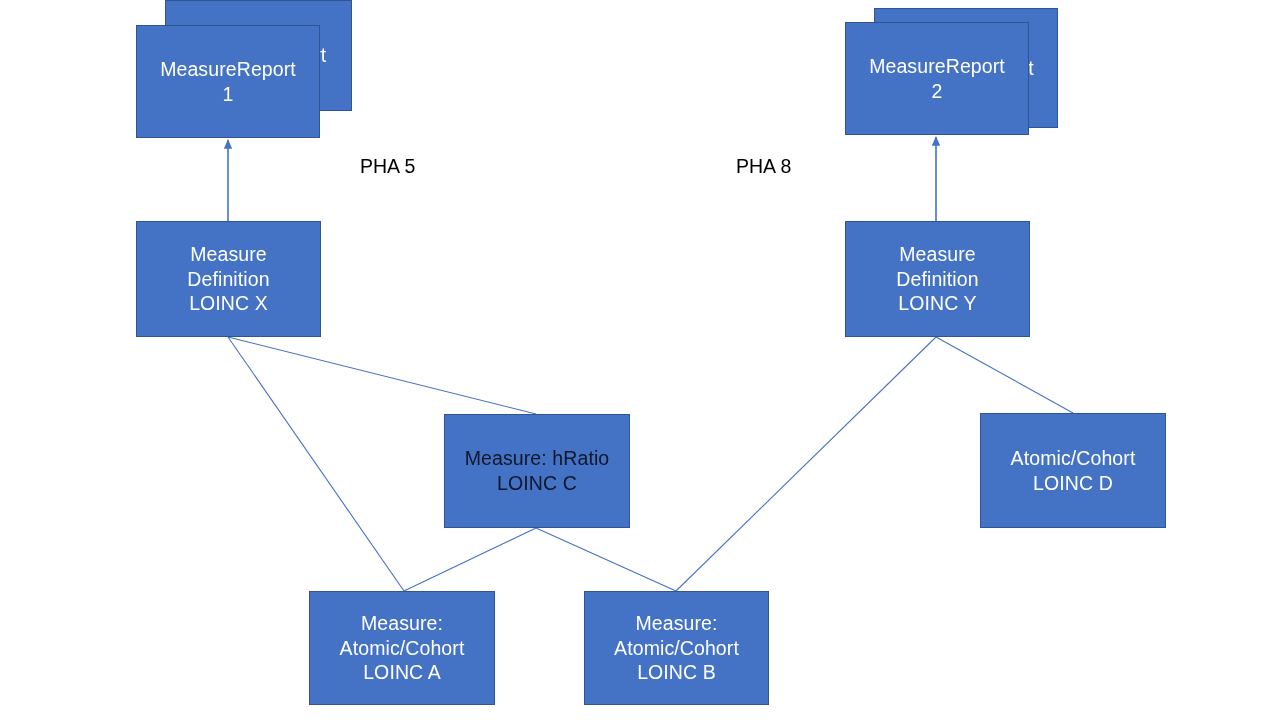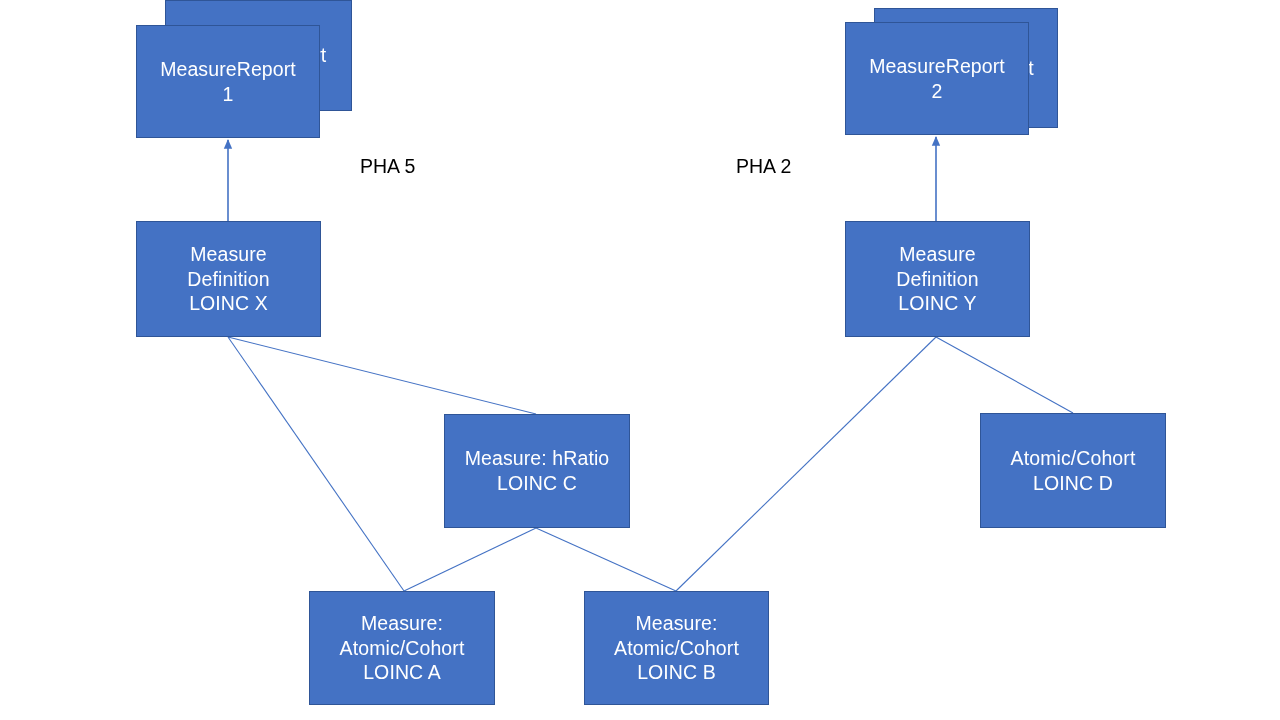--- a/index.html
+++ b/index.html
@@ -87,29 +87,29 @@
 1</span></div>
       <div class="node back" style="left: 874px; top: 8px; width: 184px; height: 120px; background: rgb(68, 114, 196); border-color: rgb(47, 85, 151); color: rgb(255, 255, 255); justify-content: center; align-items: center;"><span class="node-inner">MeasureReport</span></div>
       <div class="node front" style="left: 845px; top: 22px; width: 184px; height: 113px; background: rgb(68, 114, 196); border-color: rgb(47, 85, 151); color: rgb(255, 255, 255);"><span class="node-inner">MeasureReport
 2</span></div>
       <div class="node front" style="left: 136px; top: 221px; width: 185px; height: 116px; background: rgb(68, 114, 196); border-color: rgb(47, 85, 151); color: rgb(255, 255, 255);"><span class="node-inner">Measure
 Definition
 LOINC X</span></div>
       <div class="node front" style="left: 845px; top: 221px; width: 185px; height: 116px; background: rgb(68, 114, 196); border-color: rgb(47, 85, 151); color: rgb(255, 255, 255);"><span class="node-inner">Measure
 Definition
 LOINC Y</span></div>
-      <div class="node front" style="left: 444px; top: 414px; width: 186px; height: 114px; background: rgb(68, 114, 196); border-color: rgb(47, 85, 151); color: #ffffff;"><span class="node-inner">Measure: hRatio
+      <div class="node front" style="left: 444px; top: 414px; width: 186px; height: 114px; background: rgb(68, 114, 196); border-color: rgb(47, 85, 151); color: #0f172a;"><span class="node-inner">Measure: hRatio
 LOINC C</span></div>
       <div class="node front" style="left: 980px; top: 413px; width: 186px; height: 115px; background: rgb(68, 114, 196); border-color: rgb(47, 85, 151); color: rgb(255, 255, 255);"><span class="node-inner">Atomic/Cohort
 LOINC D</span></div>
       <div class="node front" style="left: 309px; top: 591px; width: 186px; height: 114px; background: rgb(68, 114, 196); border-color: rgb(47, 85, 151); color: rgb(255, 255, 255);"><span class="node-inner">Measure:
 Atomic/Cohort
 LOINC A</span></div>
       <div class="node front" style="left: 584px; top: 591px; width: 185px; height: 114px; background: rgb(68, 114, 196); border-color: rgb(47, 85, 151); color: rgb(255, 255, 255);"><span class="node-inner">Measure:
 Atomic/Cohort
 LOINC B</span></div>
     </div>
   <div id="label-layer">
       <div class="label-text" style="left: 360px; top: 155px; color: rgb(0, 0, 0);">PHA 5</div>
-      <div class="label-text" style="left: 736px; top: 155px; color: rgb(0, 0, 0);">PHA 2</div>
+      <div class="label-text" style="left: 736px; top: 155px; color: rgb(0, 0, 0);">PHA 8</div>
     </div>
 
 </div>
 
 </body></html>

